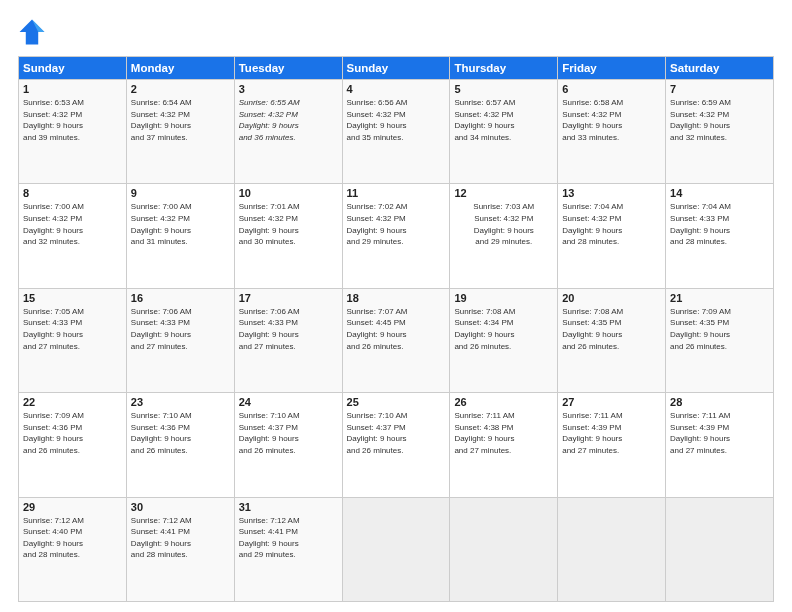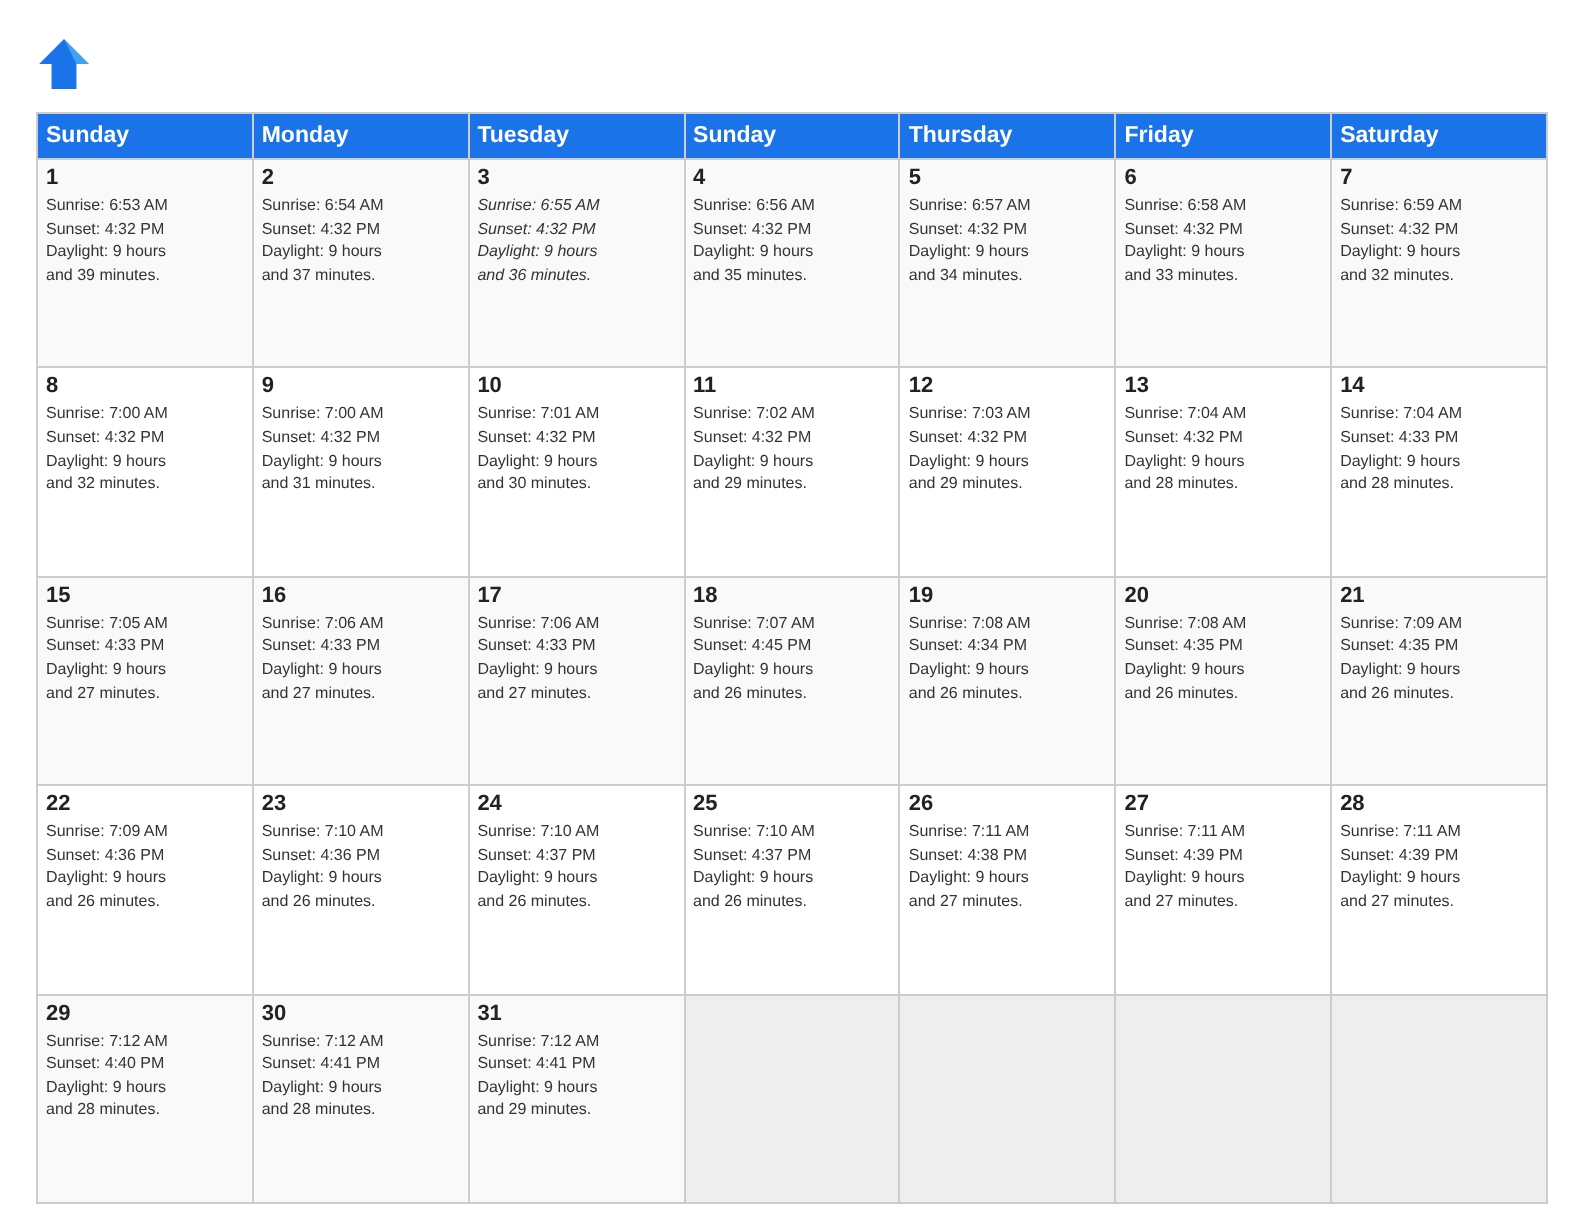--- a/index.html
+++ b/index.html
@@ -207,21 +207,21 @@
           </td>
           <td>
             <span class="day-num">11</span>
             <div class="day-info" style="white-space: pre-line;">Sunrise: 7:02 AM
 Sunset: 4:32 PM
 Daylight: 9 hours
 and 29 minutes.</div>
           </td>
           <td>
             <span class="day-num">12</span>
-            <div class="day-info" style="white-space: pre-line;">Sunrise: 7:03 AM
+            <div class="day-info" style="white-space: pre-line; text-align: center;">Sunrise: 7:03 AM
 Sunset: 4:32 PM
 Daylight: 9 hours
 and 29 minutes.</div>
           </td>
           <td>
             <span class="day-num">13</span>
             <div class="day-info" style="white-space: pre-line;">Sunrise: 7:04 AM
 Sunset: 4:32 PM
 Daylight: 9 hours
 and 28 minutes.</div>

